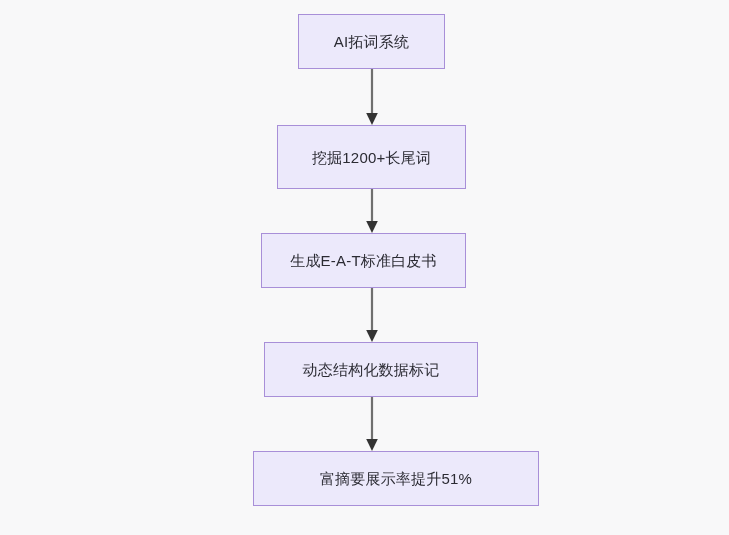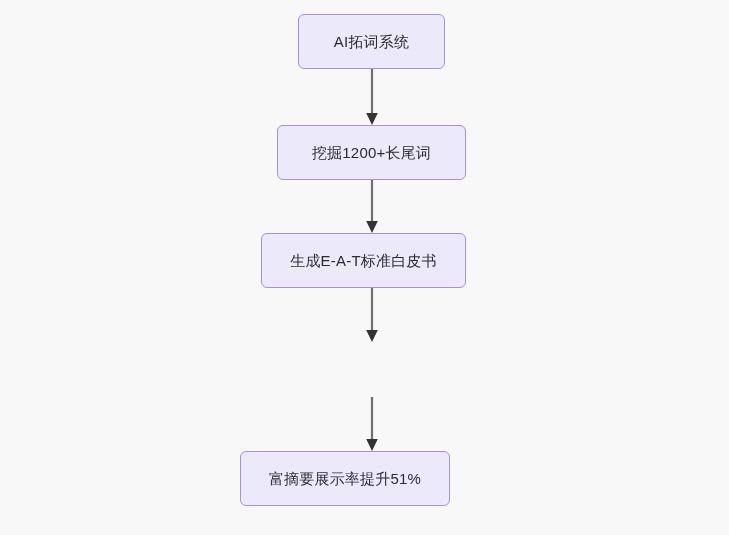--- a/index.html
+++ b/index.html
@@ -17,21 +17,21 @@
     position: relative;
     width: 729px;
     height: 535px;
     background: #f8f8f9;
   }
   .node {
     position: absolute;
     box-sizing: border-box;
     background: #ece9fb;
     border: 1.3px solid #a88fd8;
-    border-radius: 6px;
+    border-radius: 0;
     display: flex;
     align-items: center;
     justify-content: center;
     z-index: 2;
   }
   .node-label {
     font-size: 15px;
     line-height: 1;
     color: #2b2b33;
     letter-spacing: 0.2px;
@@ -41,24 +41,24 @@
   .connector {
     position: absolute;
     z-index: 1;
   }
   .connector svg {
     display: block;
     overflow: visible;
   }
   
   #node-0 { left: 298px; top: 14px;  width: 147px; height: 55px; }
-  #node-1 { left: 277px; top: 125px; width: 189px; height: 55px; }
+  #node-1 { left: 277px; top: 125px; width: 189px; height: 64px; }
   #node-2 { left: 261px; top: 233px; width: 205px; height: 55px; }
   #node-3 { left: 264px; top: 342px; width: 214px; height: 55px; }
-  #node-4 { left: 240px; top: 451px; width: 210px; height: 55px; }
+  #node-4 { left: 253px; top: 451px; width: 286px; height: 55px; }
 
   #conn-0 { left: 364px; top: 69px;  width: 16px; height: 56px; }
   #conn-1 { left: 364px; top: 180px; width: 16px; height: 53px; }
   #conn-2 { left: 364px; top: 288px; width: 16px; height: 54px; }
   #conn-3 { left: 364px; top: 397px; width: 16px; height: 54px; }
 </style>
 </head>
 <body>
 
 <div id="flow-canvas">
@@ -89,20 +89,23 @@
     <span class="node-label">生成E-A-T标准白皮书</span>
   </div>
 
   <div class="connector" id="conn-2">
     <svg width="16" height="54" viewBox="0 0 16 54" aria-hidden="true">
       <line x1="8" y1="0" x2="8" y2="45" stroke="#6f6f6f" stroke-width="2.2"></line>
       <polygon points="8,54 2.2,42 13.8,42" fill="#333333"></polygon>
     </svg>
   </div>
 
+  <div class="node" id="node-3">
+    <span class="node-label">动态结构化数据标记</span>
+  </div>
 
   <div class="connector" id="conn-3">
     <svg width="16" height="54" viewBox="0 0 16 54" aria-hidden="true">
       <line x1="8" y1="0" x2="8" y2="45" stroke="#6f6f6f" stroke-width="2.2"></line>
       <polygon points="8,54 2.2,42 13.8,42" fill="#333333"></polygon>
     </svg>
   </div>
 
   <div class="node" id="node-4">
     <span class="node-label">富摘要展示率提升51%</span>

